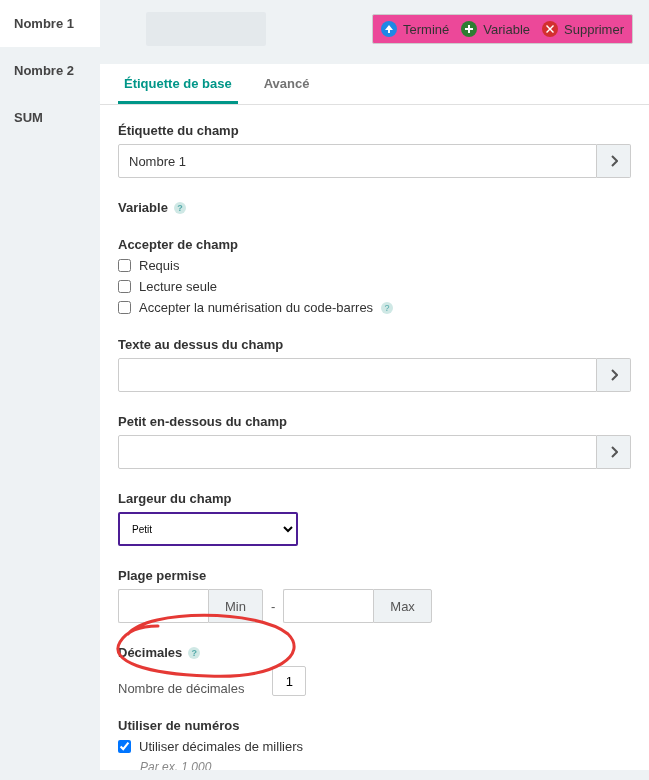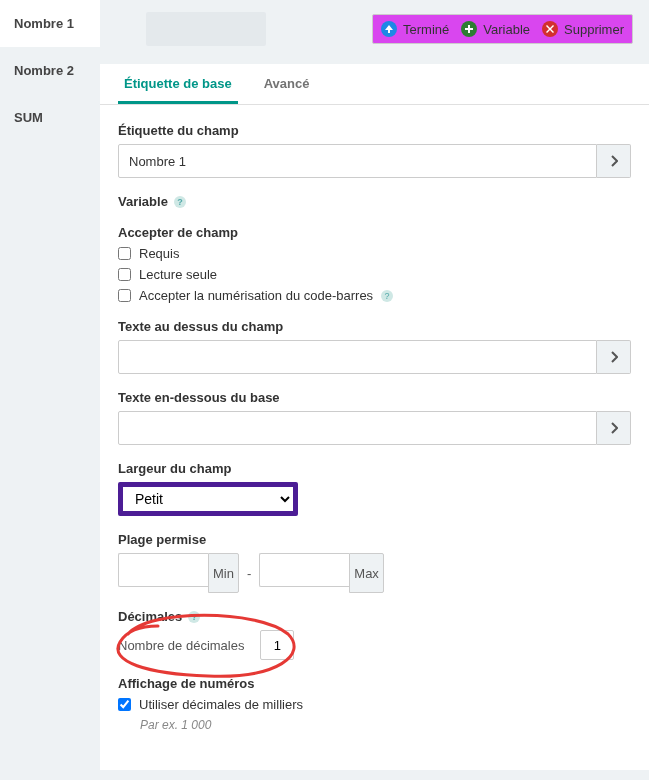--- a/index.html
+++ b/index.html
@@ -48,21 +48,21 @@
   }
   .badge-box {
     width: 120px;
     height: 34px;
     background: #e4e9ec;
     border-radius: 2px;
     margin-left: 30px;
   }
   .top-actions {
     margin-left: auto;
-    background: #d946ef;
+    background: #ec4899;
     border: 1px solid #ccc;
     border-radius: 2px;
     padding: 6px 8px;
     display: flex;
     align-items: center;
     gap: 12px;
     font-size: 13px;
   }
   .act {
     display: flex;
@@ -107,21 +107,21 @@
     color: #009688;
     border-bottom-color: #009688;
   }
   
   .panel {
     background: #fff;
     padding: 18px 18px 0 18px;
     height: calc(100% - 115px);
     overflow: hidden;
   }
-  .group { margin-bottom: 16px; }
+  .group { margin-bottom: 22px; }
   .label {
     font-weight: 700;
     font-size: 13px;
     color: #333;
     margin-bottom: 6px;
     display: flex;
     align-items: center;
     gap: 6px;
   }
   .help-ic {
@@ -166,59 +166,59 @@
     display: flex;
     align-items: center;
     gap: 8px;
     margin-bottom: 6px;
     font-size: 13px;
     color: #333;
   }
   select.sel {
     width: 180px;
     height: 34px;
-    border: 5px solid #4c1d95;
+    border: 2px solid #4c1d95;
     border-radius: 2px;
     padding: 0 8px;
-    font-size: 14px;
+    font-size: 10px;
     background: #fff;
   }
   
   .range-row {
     display: flex;
     align-items: center;
     gap: 8px;
   }
   .range-grp {
     display: flex;
   }
   .range-grp .num {
     width: 90px;
     height: 34px;
     border: 1px solid #ccc;
     border-right: none;
     border-radius: 2px 0 0 2px;
     padding: 0 8px;
   }
   .range-grp .tag {
-    height: 40px;
+    height: 34px;
     border: 1px solid #ccc;
     background: #eef2f4;
-    padding: 0 4px;
+    padding: 0 16px;
     display: flex;
     align-items: center;
     border-radius: 0 2px 2px 0;
     color: #555;
   }
   .dash { color:#555; }
   
   .dec-row {
     display: flex;
-    align-items: center;
-    gap: 16px;
+    align-items: flex-end;
+    gap: 28px;
     font-size: 13px;
     color: #555;
   }
   .dec-input {
     width: 34px;
     height: 30px;
     border: 1px solid #ccc;
     border-radius: 2px;
     text-align: center;
     font-size: 13px;
@@ -334,21 +334,21 @@
           <input class="txt-input" style="">
           <div class="addon-btn">
             <svg viewBox="0 0 8 12">
                 <path d="M2 1l5 5-5 5" stroke="#555" stroke-width="2" fill="none"></path>
               </svg>
           </div>
         </div>
       </div>
 
       <div class="group">
-        <div class="label">Texte en-dessous du base</div>
+        <div class="label">Petit en-dessous du champ</div>
         <div class="input-row">
           <input class="txt-input" style="">
           <div class="addon-btn">
             <svg viewBox="0 0 8 12">
                 <path d="M2 1l5 5-5 5" stroke="#555" stroke-width="2" fill="none"></path>
               </svg>
           </div>
         </div>
       </div>
 
@@ -379,21 +379,21 @@
           <span>Décimales</span>
           <span class="help-ic">?</span>
         </div>
         <div class="dec-row">
           <span>Nombre de décimales</span>
           <input class="dec-input" value="1" style="">
         </div>
       </div>
 
       <div class="group">
-        <div class="label">Affichage de numéros</div>
+        <div class="label">Utiliser de numéros</div>
         <label class="check-line">
           <input type="checkbox" checked="" style="">
           <span>Utiliser décimales de milliers</span>
         </label>
         <div class="example">Par ex. 1 000</div>
       </div>
 
     </div>
   </div>
 </div>

